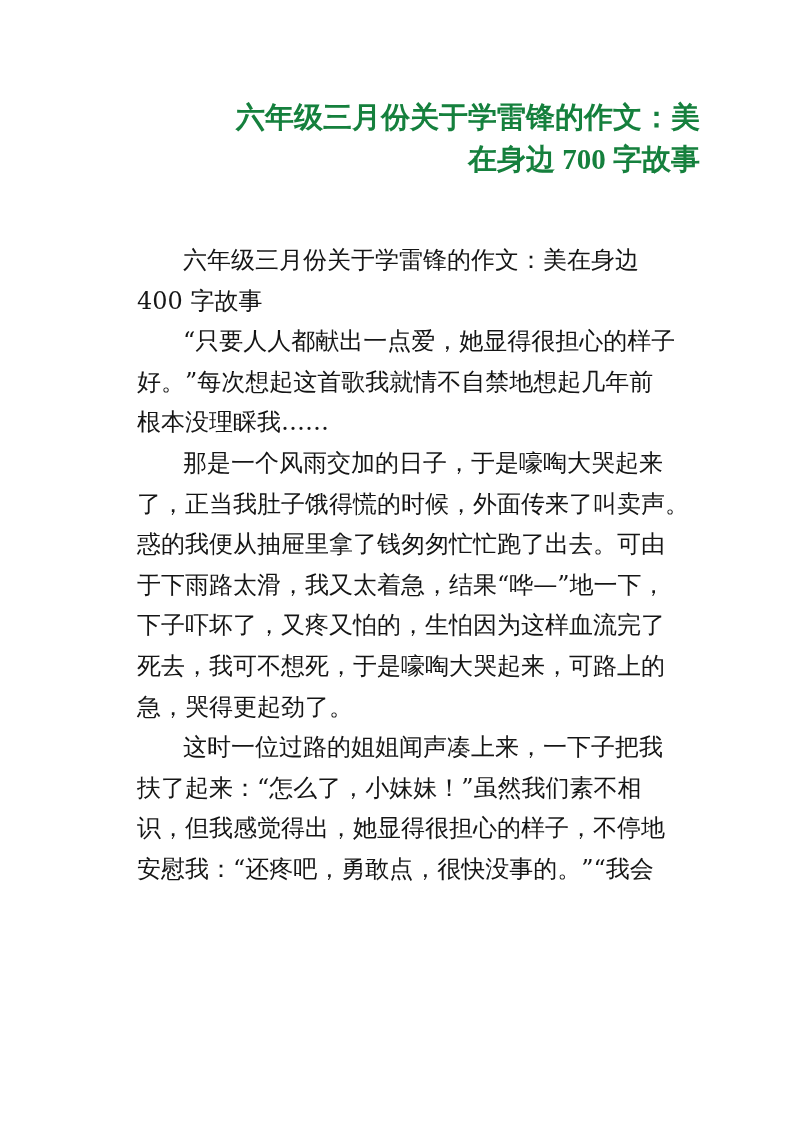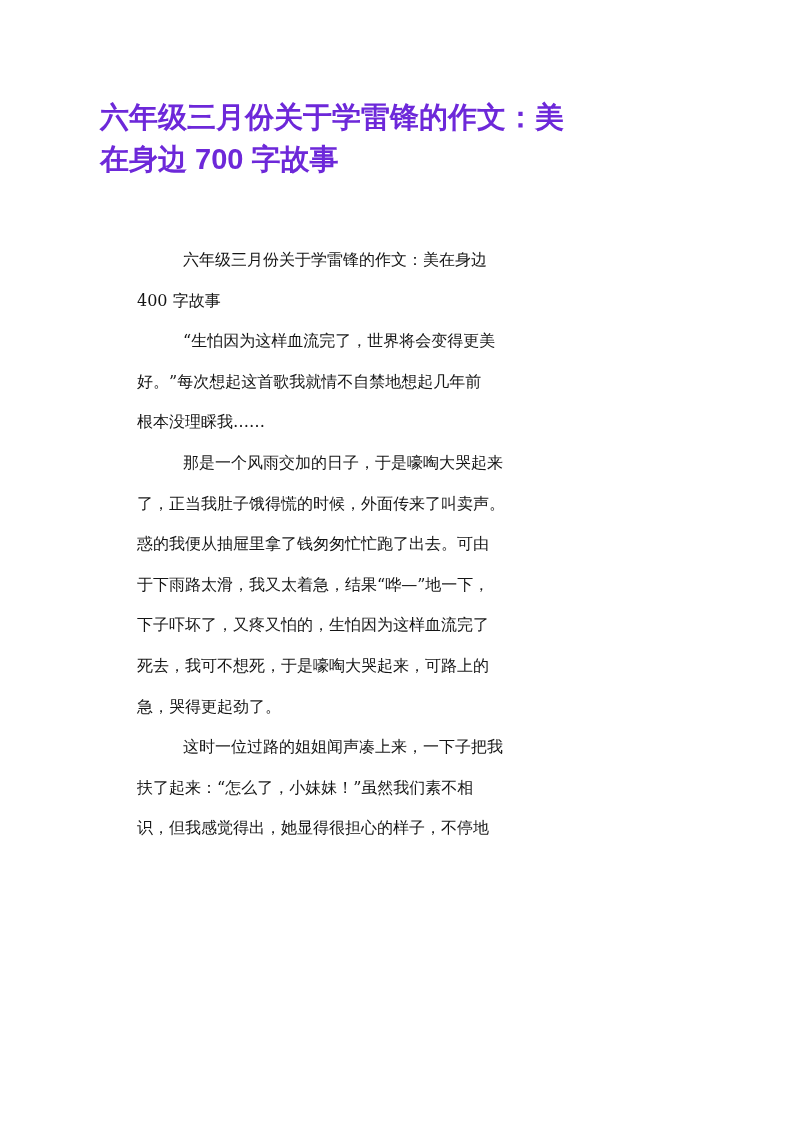--- a/index.html
+++ b/index.html
@@ -20,36 +20,36 @@
       top: 0;
       width: 800px;
       height: 1132px;
       background: #ffffff;
     }
     .title {
       position: absolute;
       left: 100px;
       top: 96px;
       width: 600px;
-      text-align: left;
-      font-family: Liberation Sans, sans-serif;
+      text-align: right;
+      font-family: Liberation Serif, serif;
       font-weight: bold;
       font-size: 29px;
       line-height: 42px;
-      color: #6d28d9;
+      color: #15803d;
       margin: 0;
     }
     .title span { display: block; }
     .body-text {
       position: absolute;
       left: 137px;
       top: 240px;
       width: 534px;
       font-family: "DejaVu Serif", "Liberation Serif", serif;
-      font-size: 16px;
+      font-size: 24px;
       line-height: 40.6px;
       color: #151515;
     }
     .line {
       display: block;
       white-space: nowrap;
       height: 40.6px;
     }
     .indent { padding-left: 46px; }
   </style>
@@ -58,27 +58,28 @@
 
 <div class="page">
   <h1 class="title">
     <span>六年级三月份关于学雷锋的作文：美</span>
     <span>在身边 700 字故事</span>
   </h1>
 
   <div class="body-text" id="body-text">
       <span class="line indent">六年级三月份关于学雷锋的作文：美在身边</span>
       <span class="line">400 字故事</span>
-      <span class="line indent">“生怕因为这样血流完了，世界将会变得更美</span>
+      <span class="line indent">“只要人人都献出一点爱，她显得很担心的样子</span>
       <span class="line">好。”每次想起这首歌我就情不自禁地想起几年前</span>
       <span class="line">根本没理睬我……</span>
       <span class="line indent">那是一个风雨交加的日子，于是嚎啕大哭起来</span>
       <span class="line">了，正当我肚子饿得慌的时候，外面传来了叫卖声。</span>
       <span class="line">惑的我便从抽屉里拿了钱匆匆忙忙跑了出去。可由</span>
       <span class="line">于下雨路太滑，我又太着急，结果“哗—”地一下，</span>
       <span class="line">下子吓坏了，又疼又怕的，生怕因为这样血流完了</span>
       <span class="line">死去，我可不想死，于是嚎啕大哭起来，可路上的</span>
       <span class="line">急，哭得更起劲了。</span>
       <span class="line indent">这时一位过路的姐姐闻声凑上来，一下子把我</span>
       <span class="line">扶了起来：“怎么了，小妹妹！”虽然我们素不相</span>
       <span class="line">识，但我感觉得出，她显得很担心的样子，不停地</span>
+      <span class="line">安慰我：“还疼吧，勇敢点，很快没事的。”“我会</span>
     </div>
 </div>
 
 </body></html>

